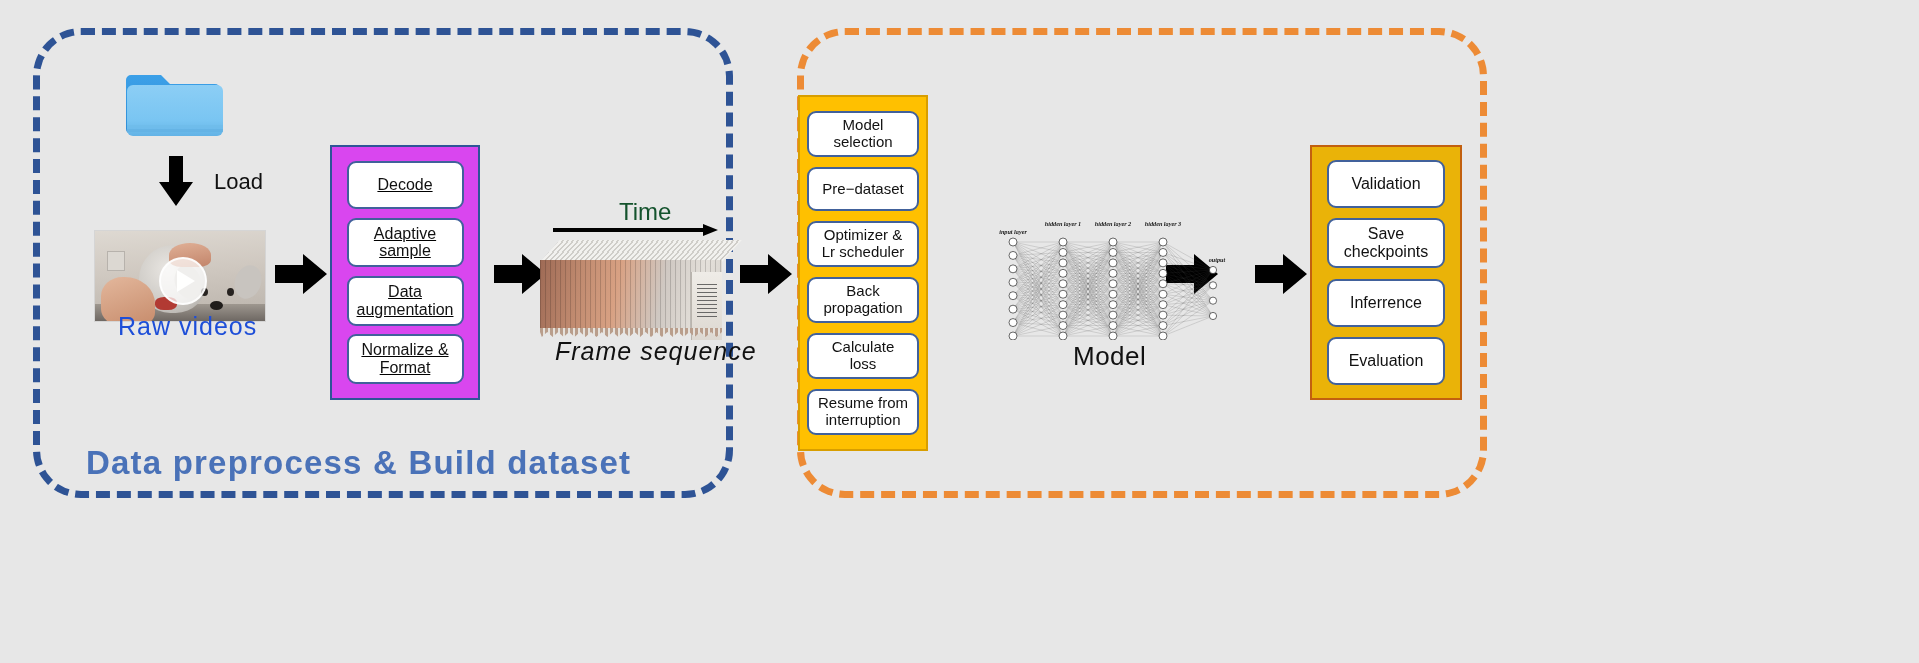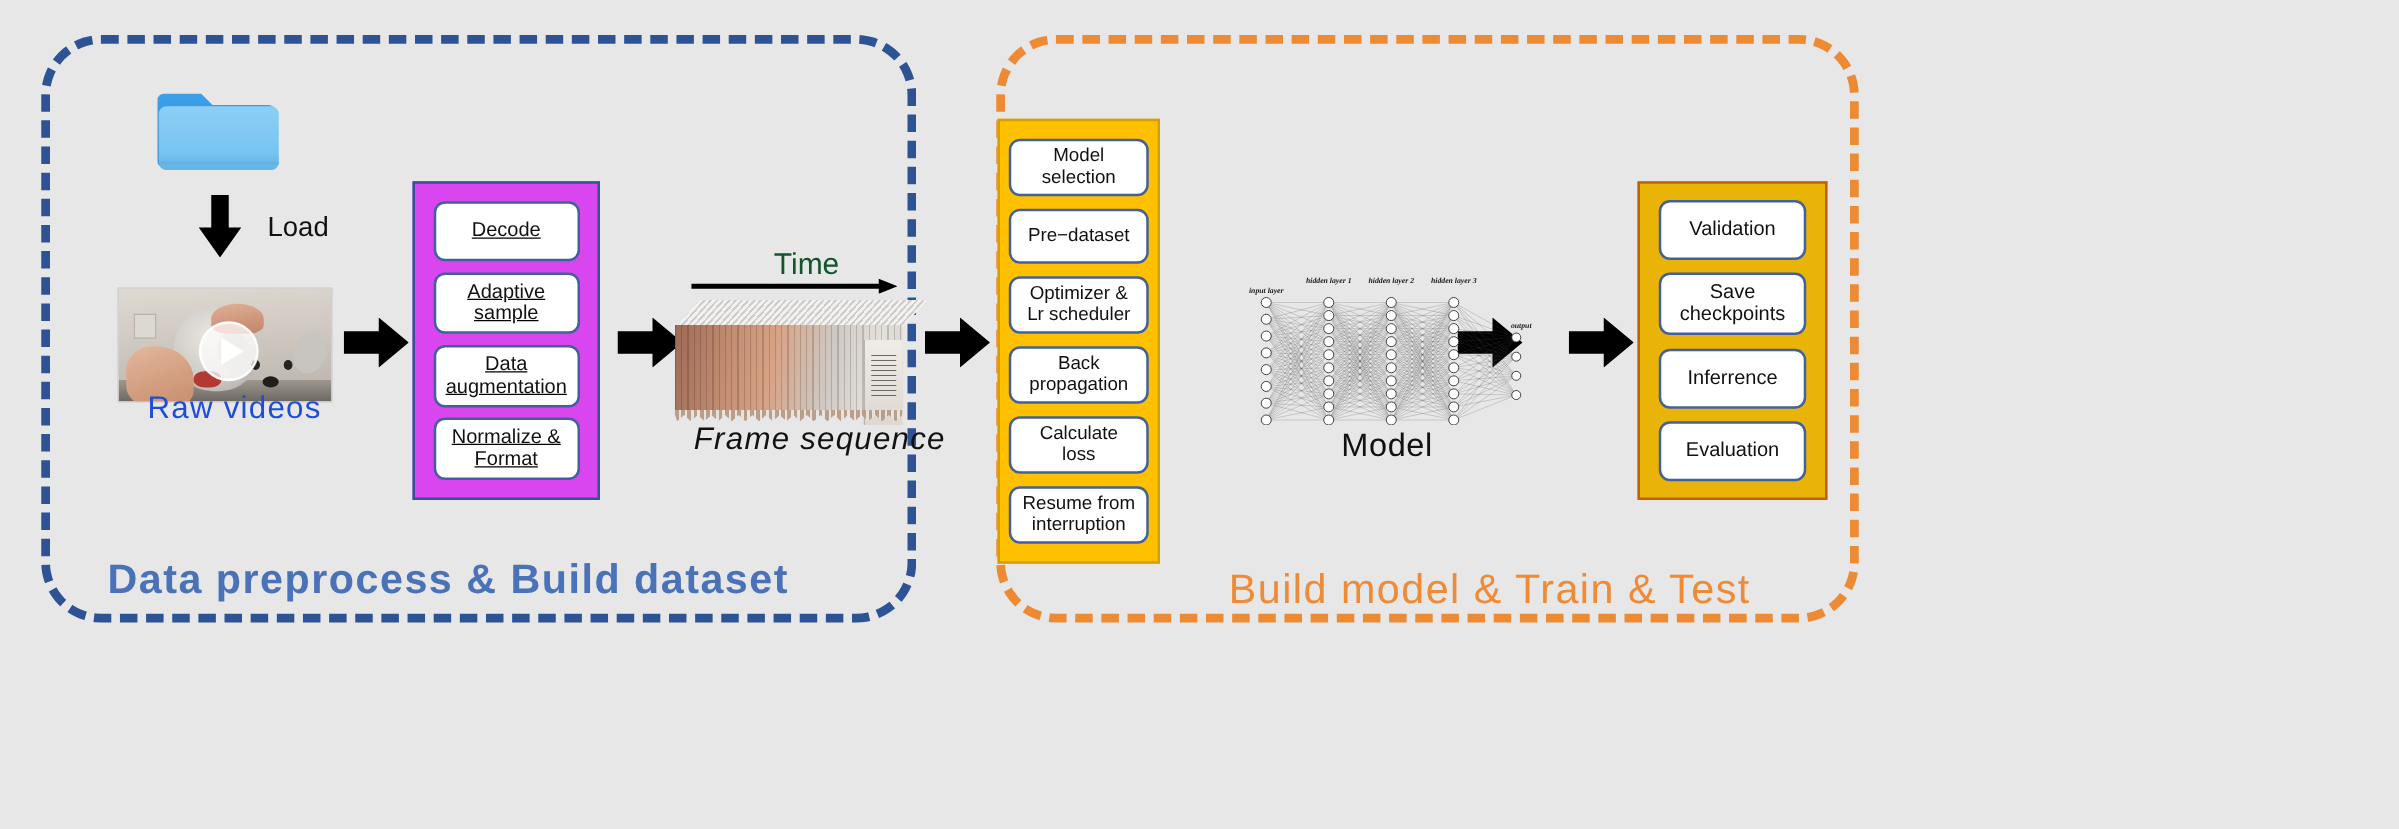--- a/index.html
+++ b/index.html
@@ -428,21 +428,20 @@
     <div id="frame-seq-top"></div>
     <div id="frame-seq-body">
       <div id="frame-seq-side">
         <div class="txt"></div>
       </div>
     </div>
   </div>
   <div id="frame-sequence-label">Frame  sequence</div>
 
   <div class="group-caption" id="caption-preprocess">Data preprocess &amp; Build dataset</div>
-  <div class="group-caption" id="caption-model">Build model &amp; Train &amp; Test</div>
 
   <div class="flow-arrow" id="flow-arrow-3">
     <svg width="52" height="40" viewBox="0 0 52 40">
       <path d="M0 11 h28 v-11 l24 20 l-24 20 v-11 h-28 z" fill="#000"></path>
     </svg>
   </div>
 
   <div class="stage-box" id="box-train">
     <div class="step-chip">Model
 selection</div>

